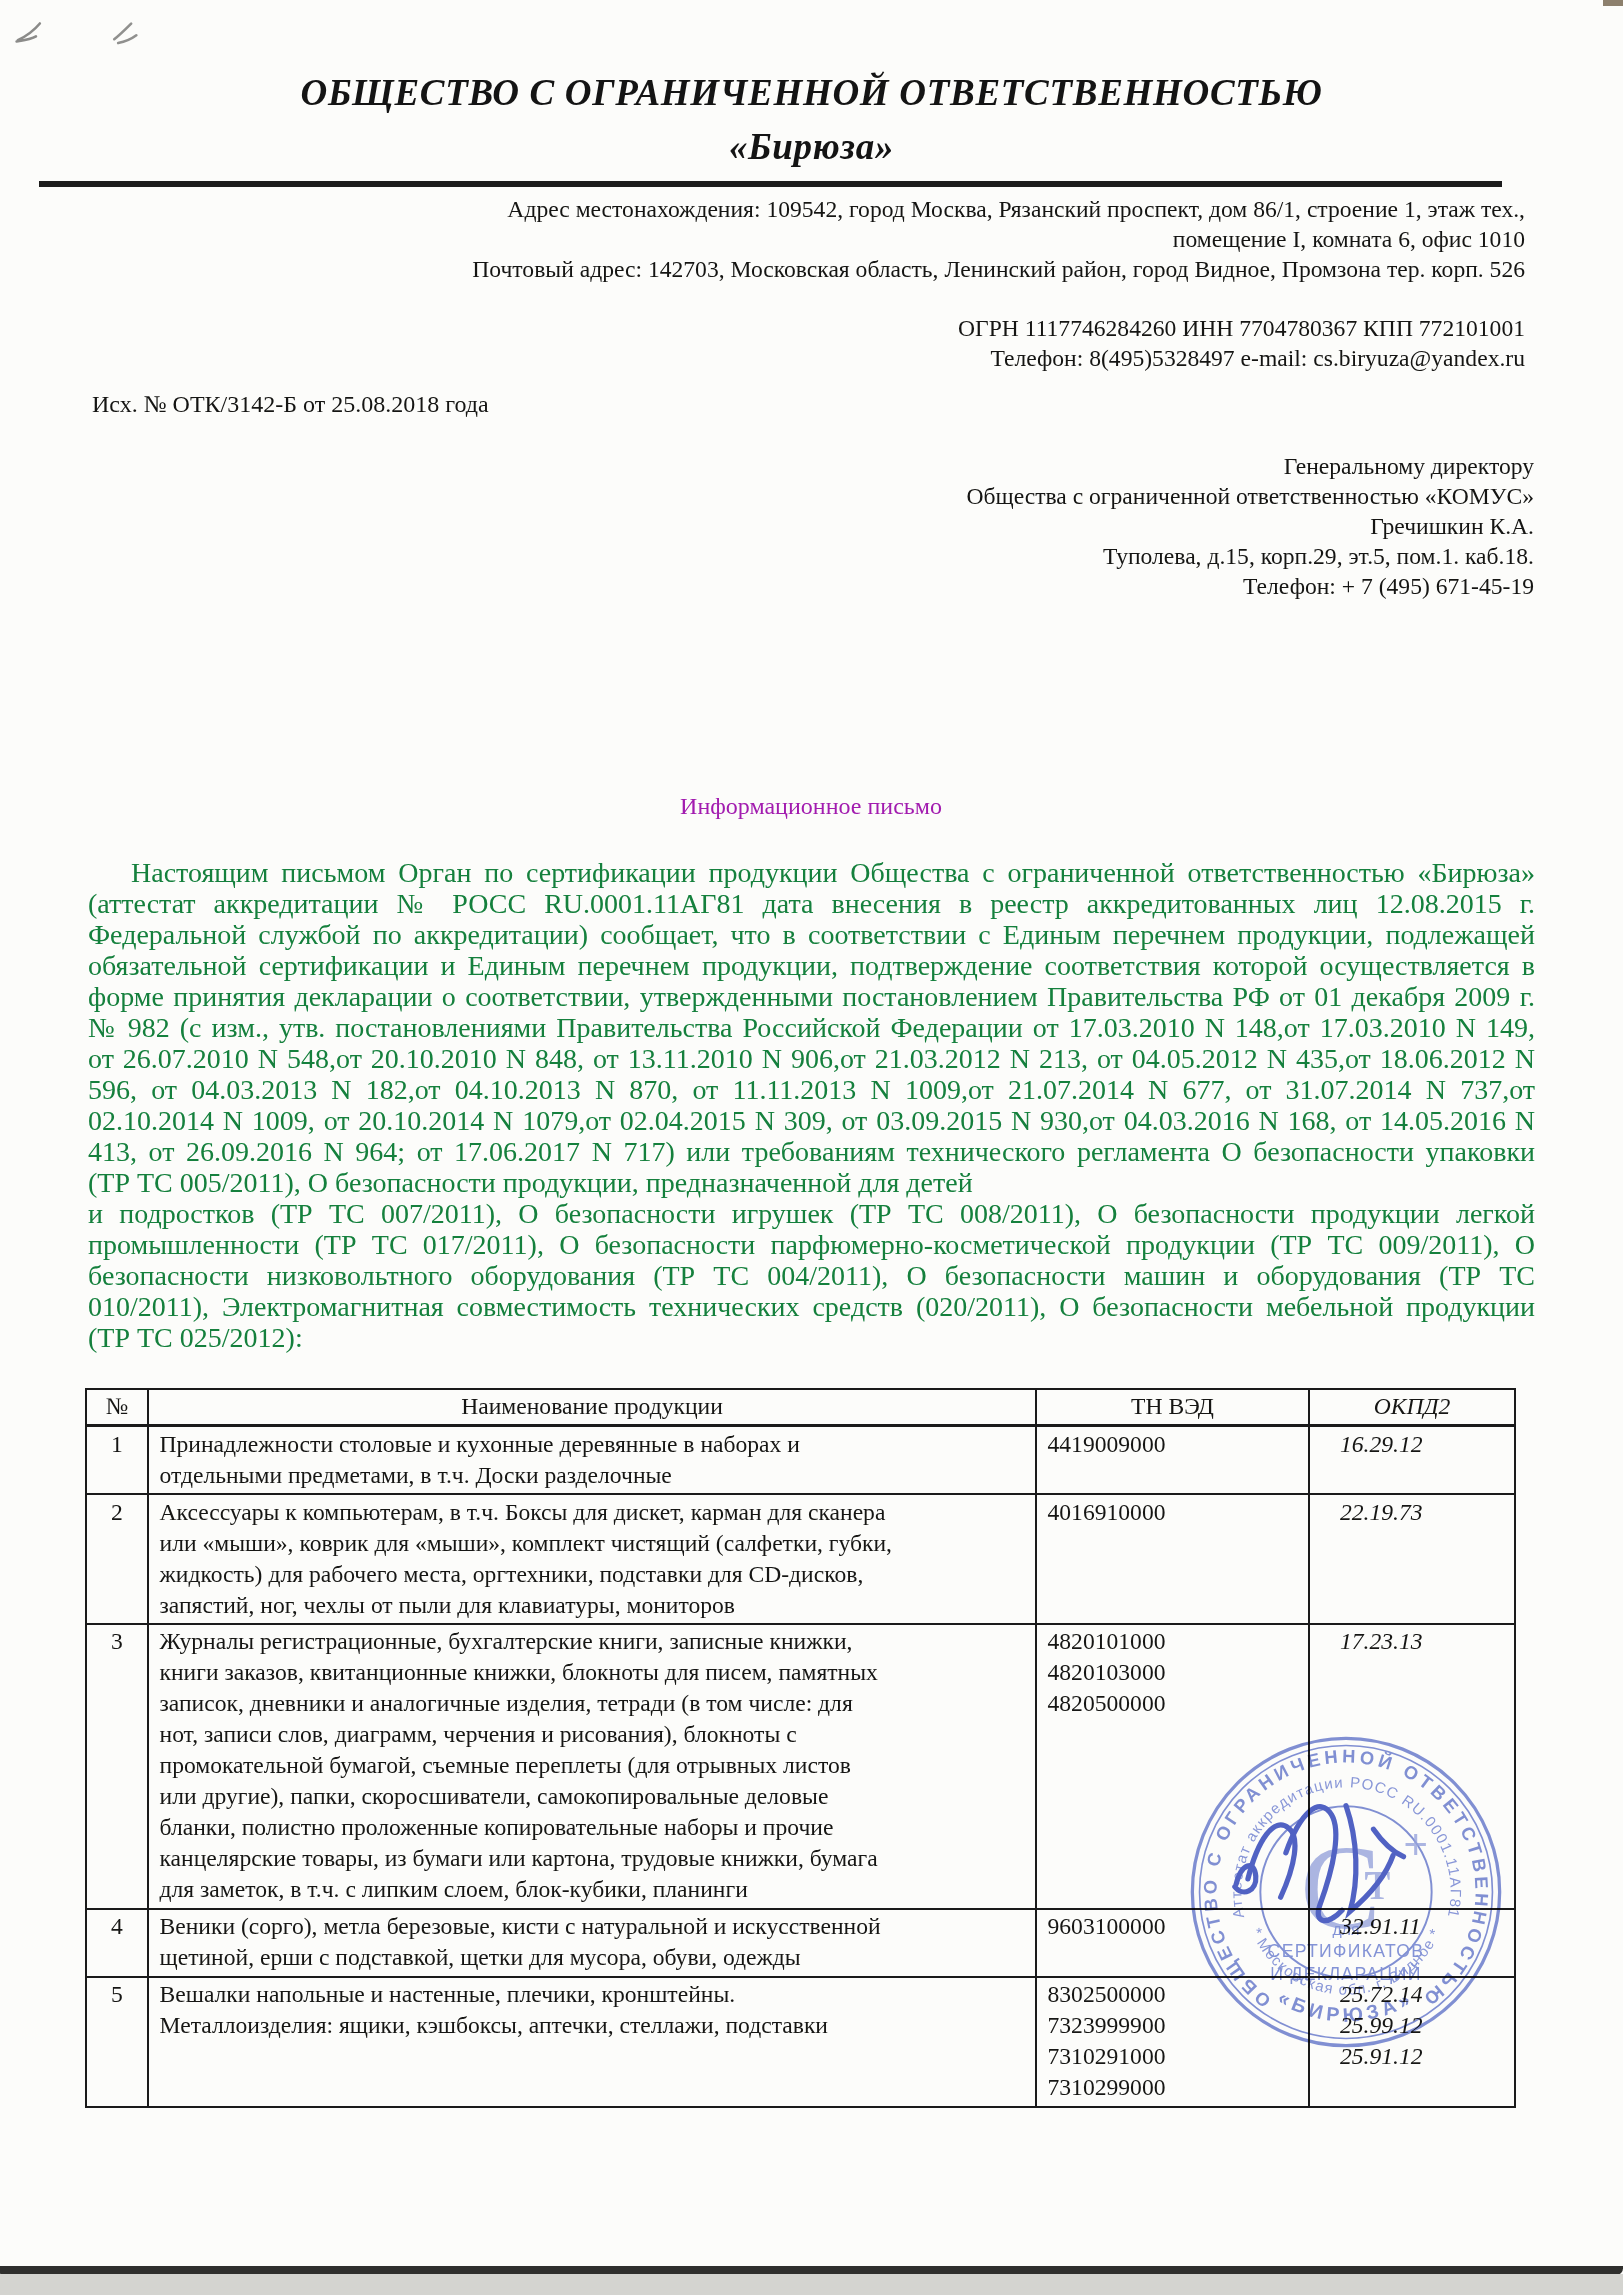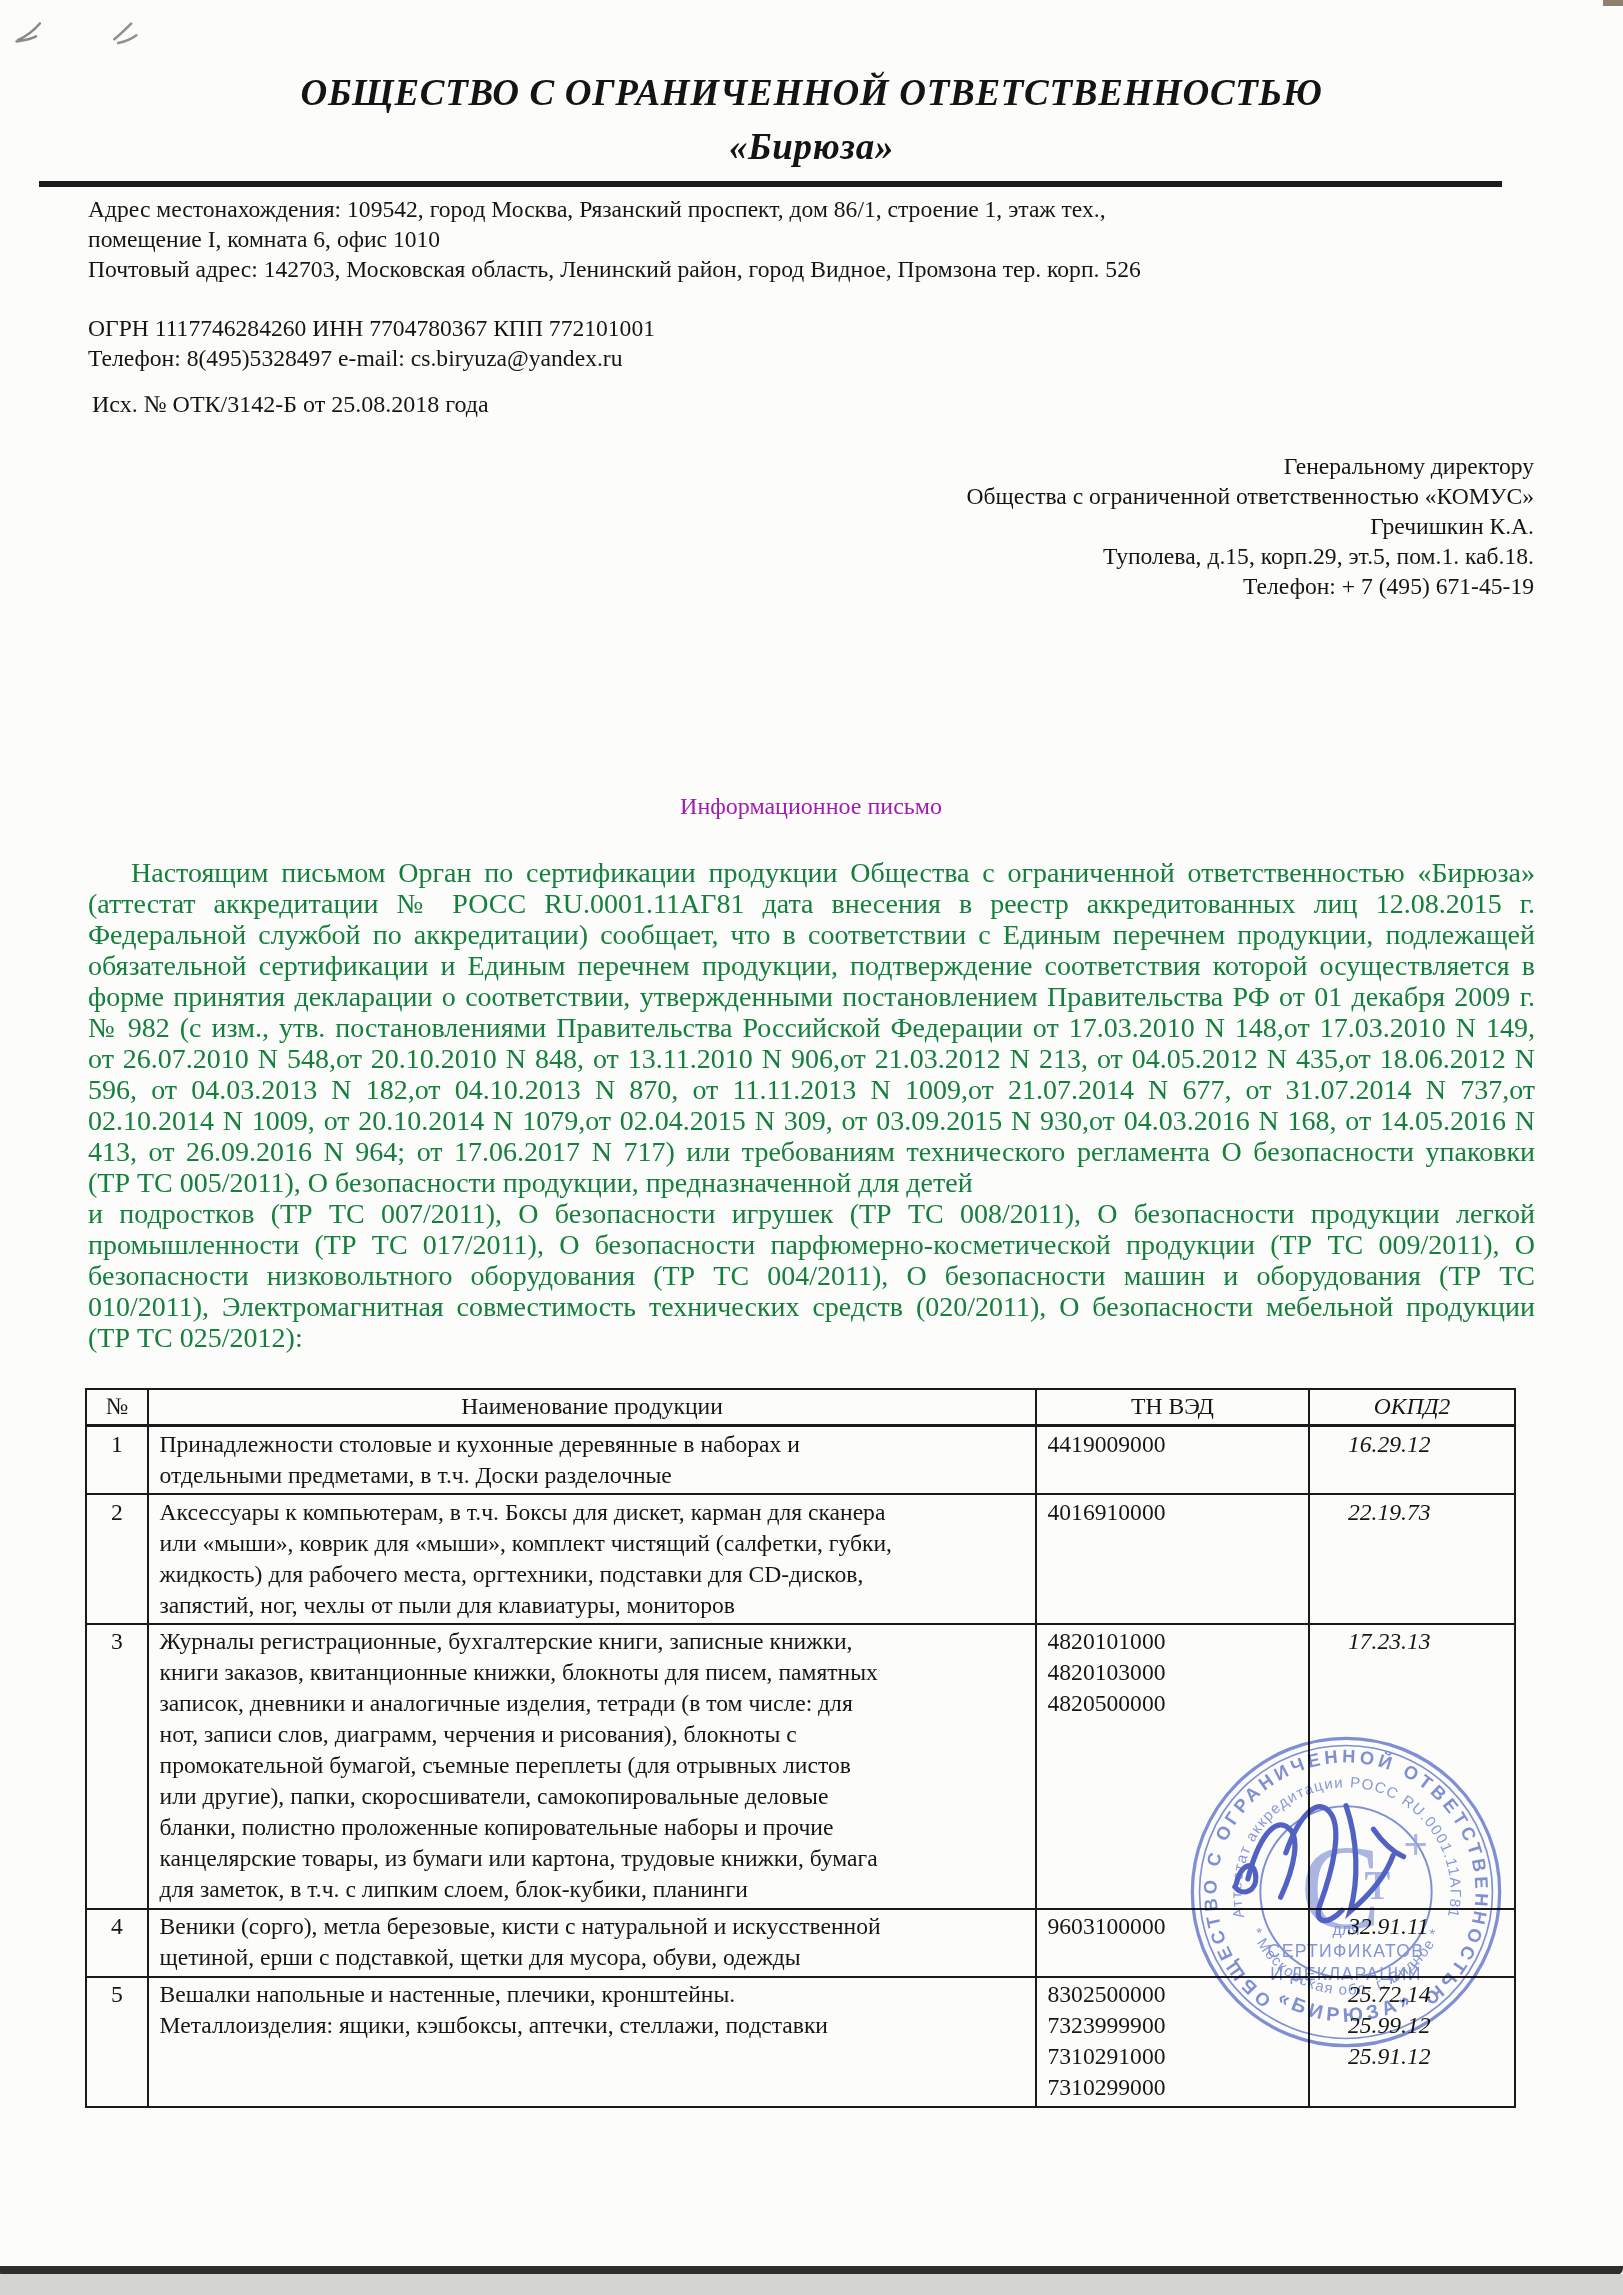--- a/index.html
+++ b/index.html
@@ -19,22 +19,22 @@
     font-size:37px;line-height:47px;letter-spacing:0.7px;
     color:#141414;
   }
   .t1{top:69px;}
   .t2{top:123px;}
   .head-rule{
     position:absolute;left:39px;top:181px;
     width:1463px;height:5.9px;background:#1c1c1c;
   }
   .head-line{
-    position:absolute;left:88px;width:1446px;
-    text-align:left;font-size:23.6px;line-height:30px;color:#151513;
+    position:absolute;left:79px;width:1446px;
+    text-align:right;font-size:23.6px;line-height:30px;color:#151513;
   }
   .addr1{top:194px;}
   .addr2{top:224px;}
   .addr3{top:254px;}
   .ogrn {top:313px;}
   .phone{top:343px;}
   .outgoing{
     position:absolute;left:92px;top:391px;
     font-size:24px;color:#151513;
   }
@@ -85,21 +85,21 @@
     border-top:2.6px solid #1a1a1a;
     border-bottom:3.3px solid #1a1a1a;
   }
   .prod-table td{
     padding:1.3px 10.5px 2.6px 10.5px;
     line-height:31px;
   }
   td.cell-num{text-align:center;padding-left:2.6px;padding-right:2.6px;}
   td.cell-name{white-space:pre-line;}
   td.cell-codes{white-space:pre-line;}
-  td.cell-okpd{white-space:pre-line;padding-left:38px;}
+  td.cell-okpd{white-space:pre-line;padding-left:30px;}
   .prod-table .r1{height:67px;}
   .prod-table .r2{height:124px;}
   .prod-table .r3{height:283px;}
   .prod-table .r4{height:64px;}
   .prod-table .r5{height:126px;}
   .prod-table td,.prod-table th{border-left-width:2px;}
   .prod-table tr td:first-child,.prod-table tr th:first-child{border-left-width:2.6px;}
   .prod-table tr td:last-child,.prod-table tr th:last-child{border-right-width:2.6px;font-style:italic;}
   .prod-table tbody tr:last-child td{border-bottom-width:2.6px;}
   

